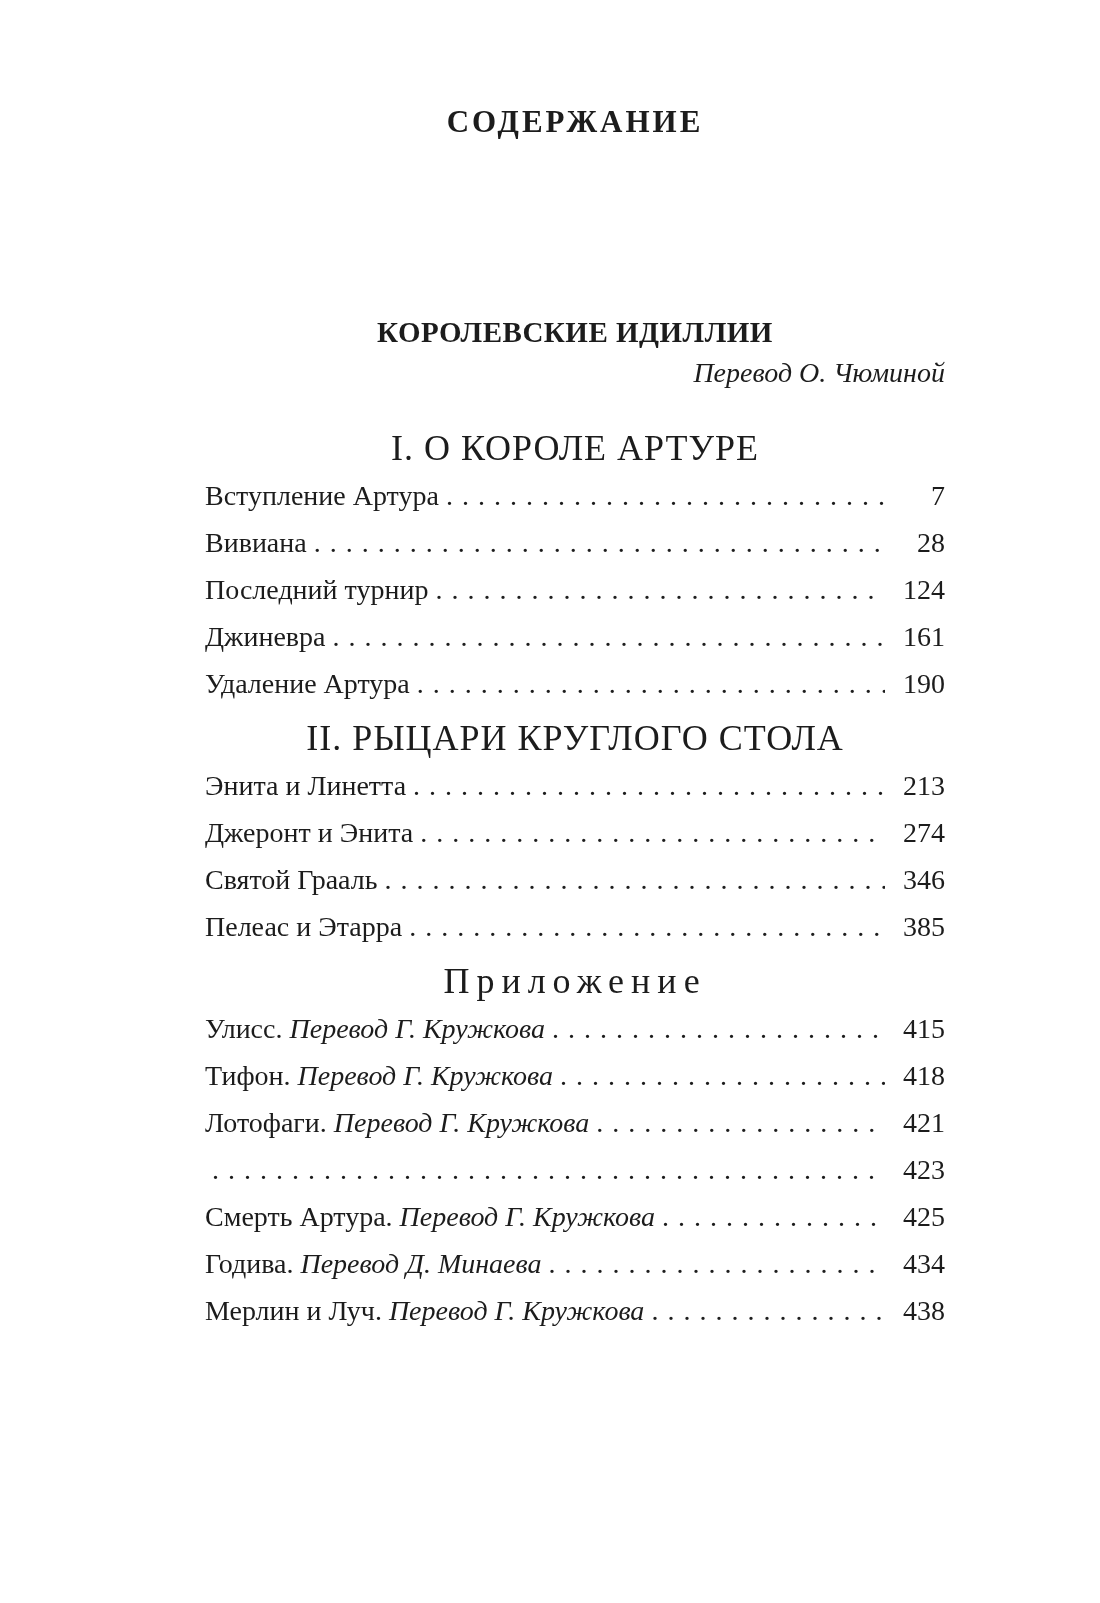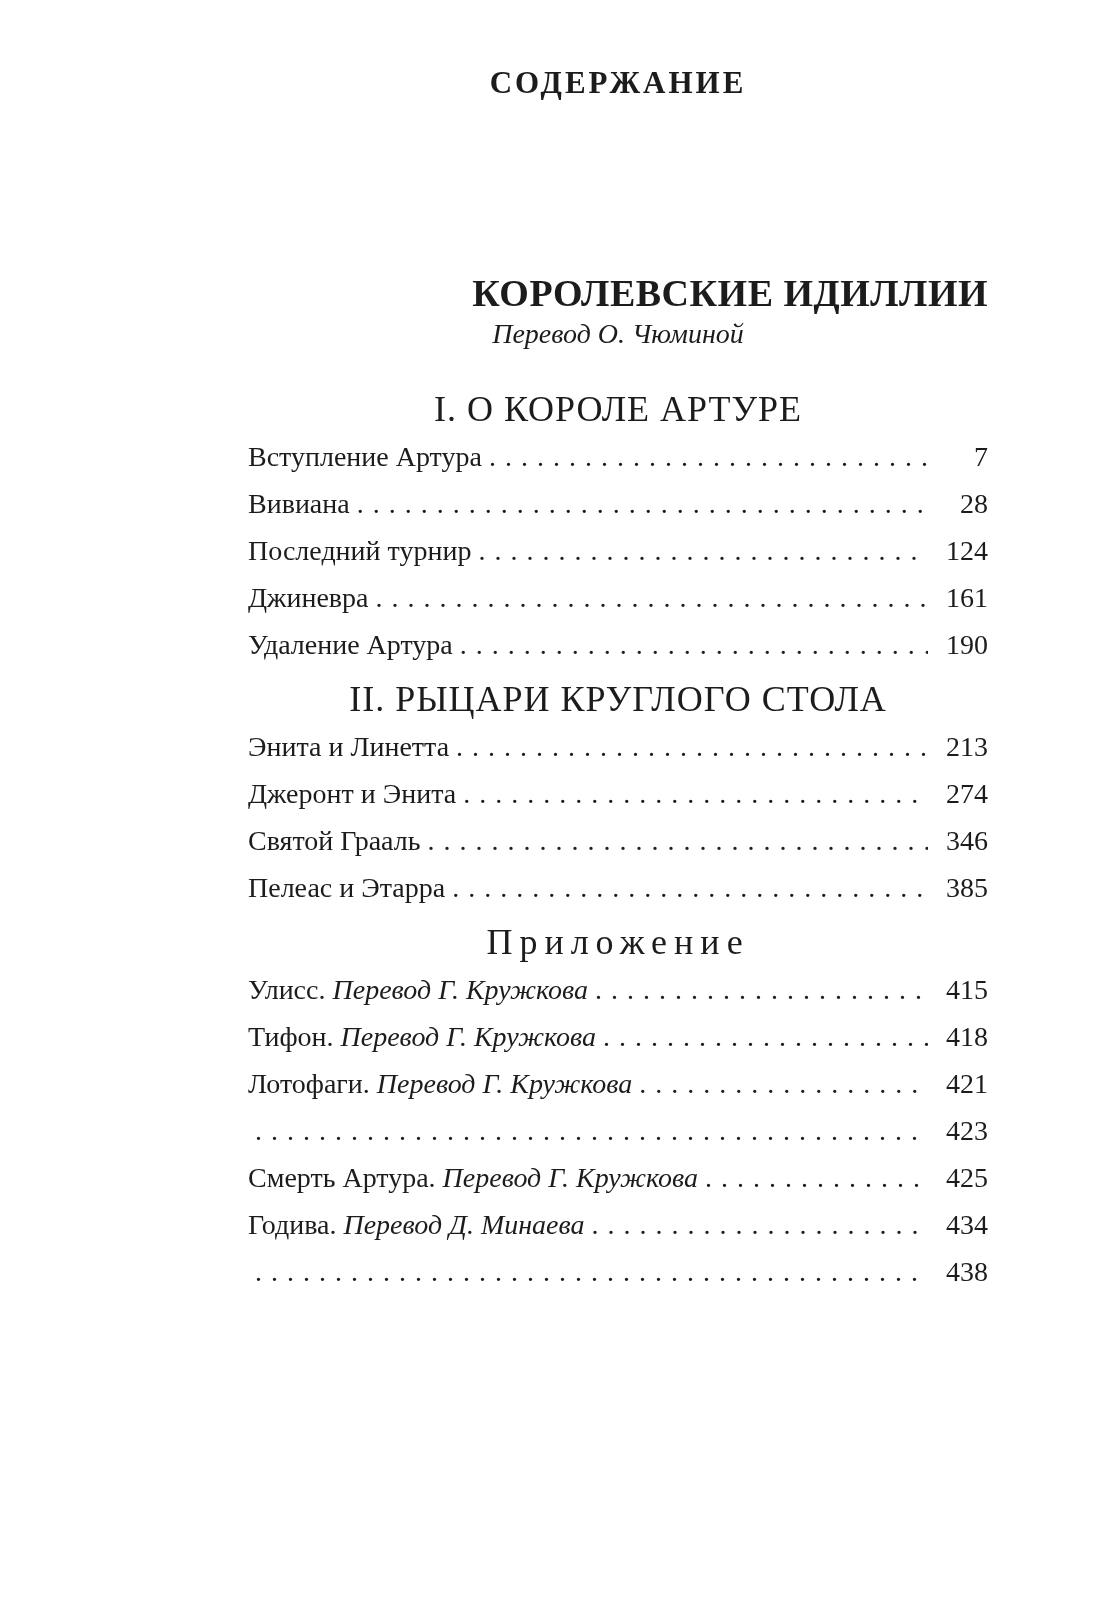--- a/index.html
+++ b/index.html
@@ -16,43 +16,42 @@
     color: #1c1c1c;
     font-family: "Liberation Serif", "DejaVu Serif", serif;
     overflow: hidden;
     box-sizing: border-box;
   }
   .content {
     position: absolute;
     left: 205px;
     top: 0;
     width: 740px;
-    padding-top: 65px;
+    padding-top: 104px;
     box-sizing: border-box;
-    margin-left: 43px;
   }
   .toc-title {
     margin: 0;
     text-align: center;
     font-size: 31px;
     font-weight: 700;
     letter-spacing: 3px;
     line-height: 36px;
   }
   .work-title {
     margin-top: 172px;
-    text-align: right;
-    font-size: 38px;
+    text-align: center;
+    font-size: 29px;
     font-weight: 700;
     letter-spacing: 0.5px;
     line-height: 40px;
     font-family: Liberation Serif, serif;
   }
   .work-subtitle {
-    text-align: center;
+    text-align: right;
     font-style: italic;
     font-size: 28px;
     line-height: 41px;
   }
   .section {
     margin-top: 8px;
   }
   .section.first {
     margin-top: 32px;
   }
@@ -212,20 +211,21 @@
           <span class="page-num">425</span>
         </div>
 
         <div class="entry">
           <span class="label"><span>Годива.</span> <i class="tr">Перевод Д. Минаева</i></span>
           <span class="leader"></span>
           <span class="page-num">434</span>
         </div>
 
         <div class="entry">
+          <span class="label"><span>Мерлин и Луч.</span> <i class="tr">Перевод Г. Кружкова</i></span>
           <span class="leader"></span>
           <span class="page-num">438</span>
         </div>
 
       </div>
     </div>
 
   </div>
 </div>
 

